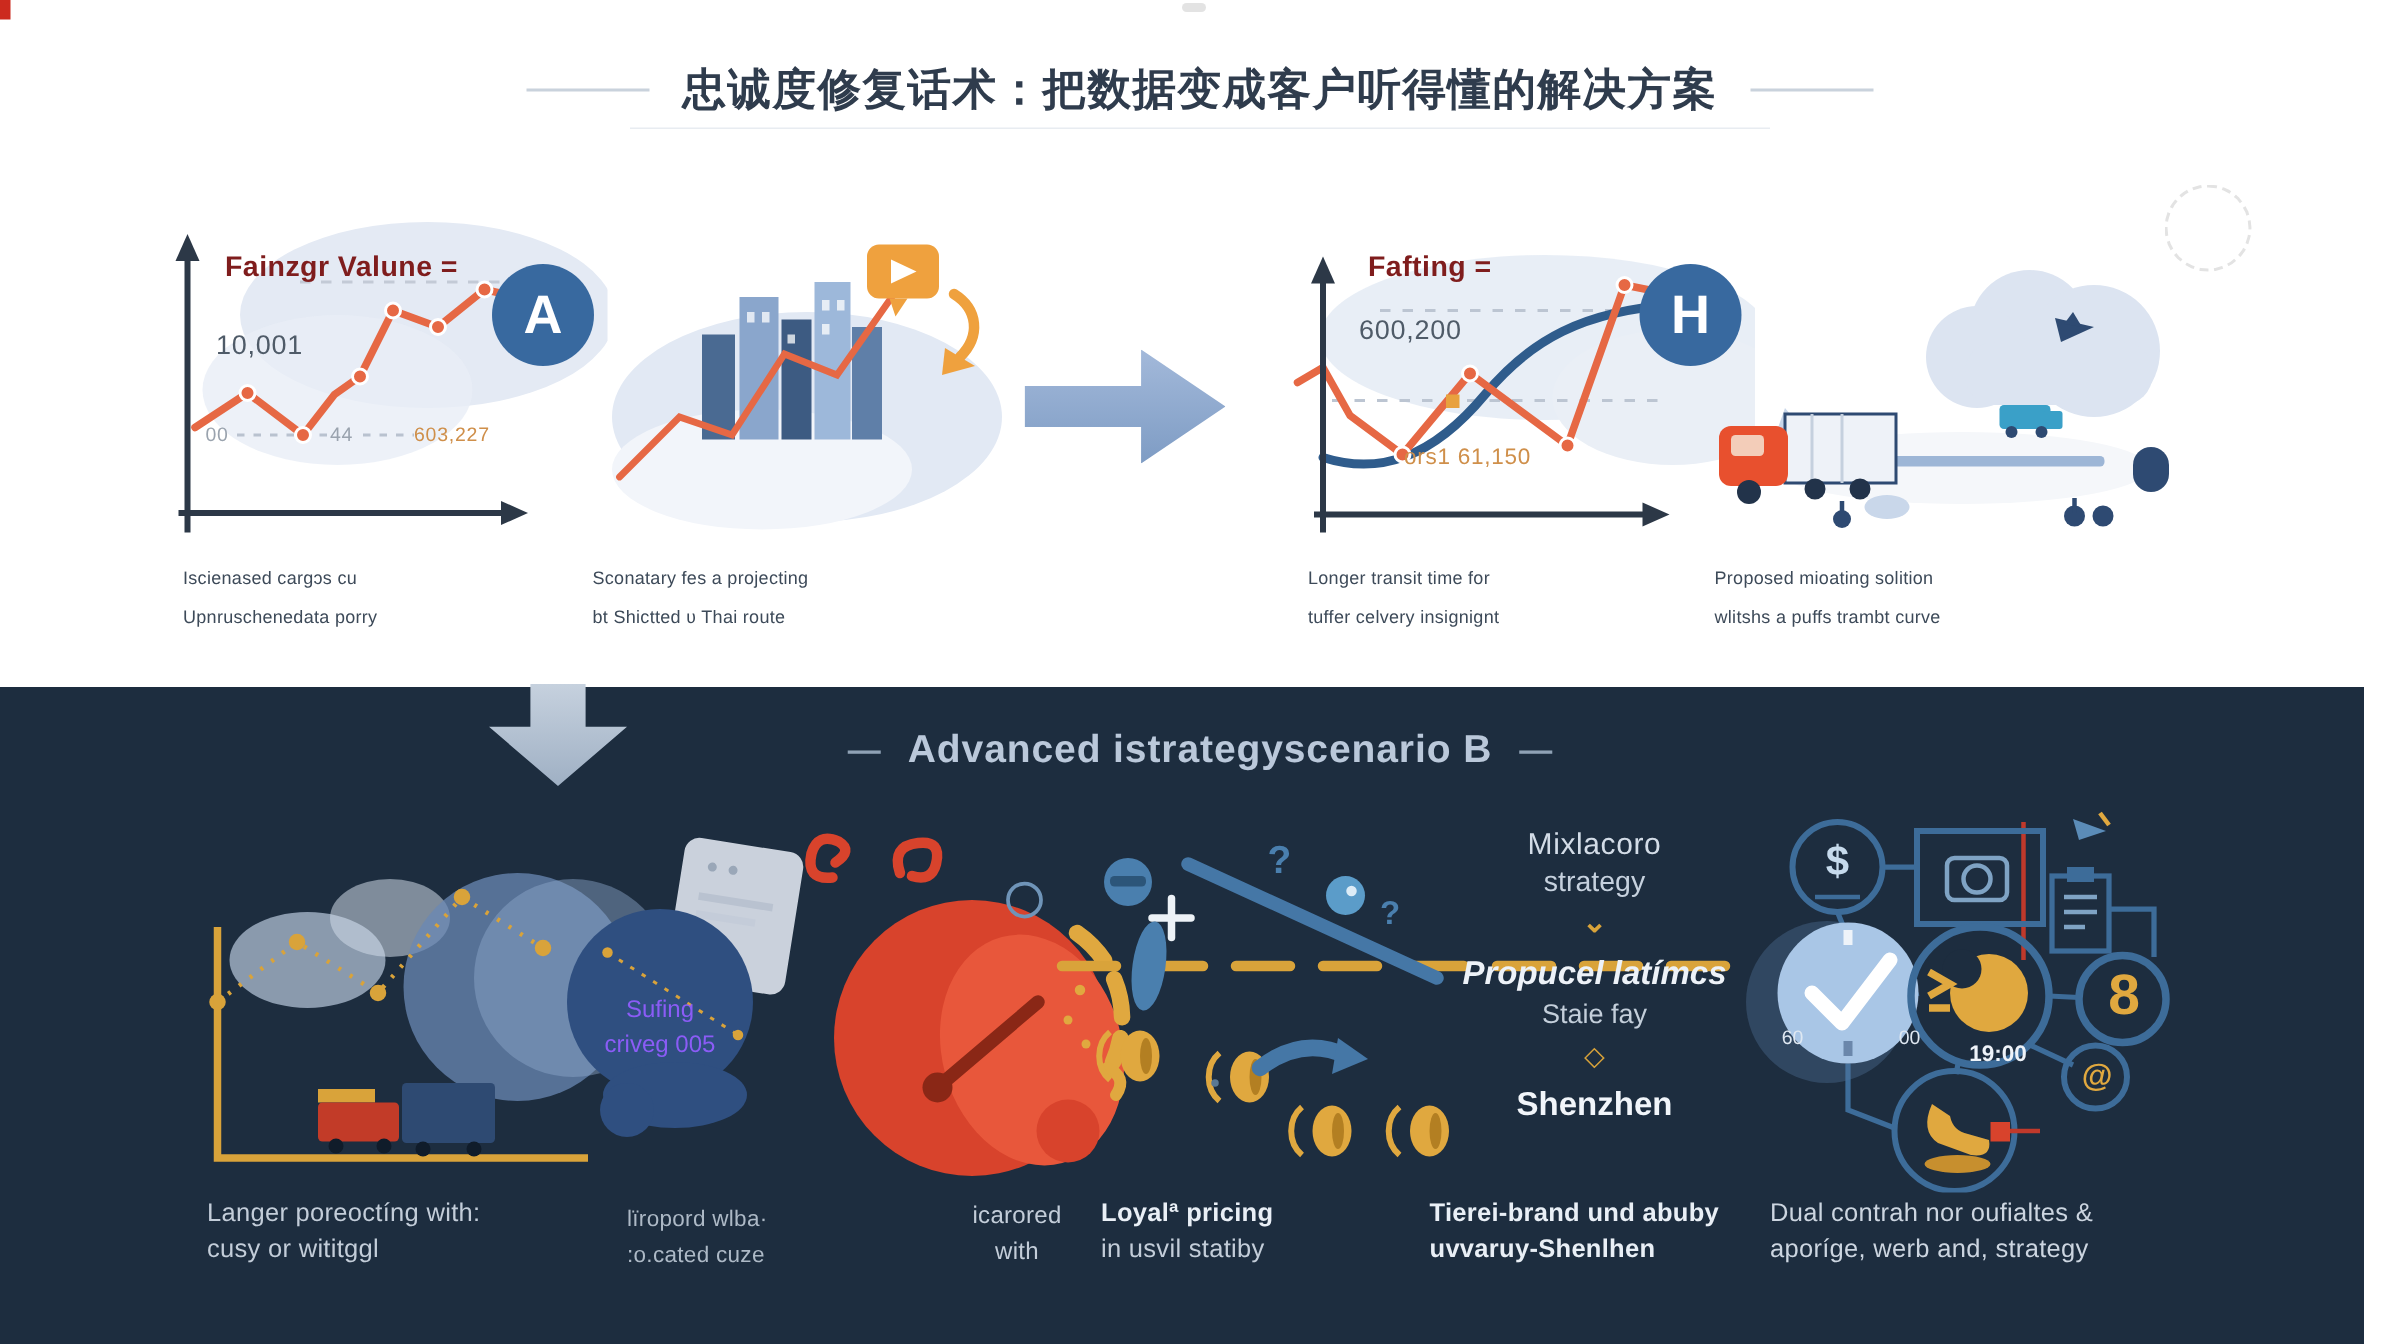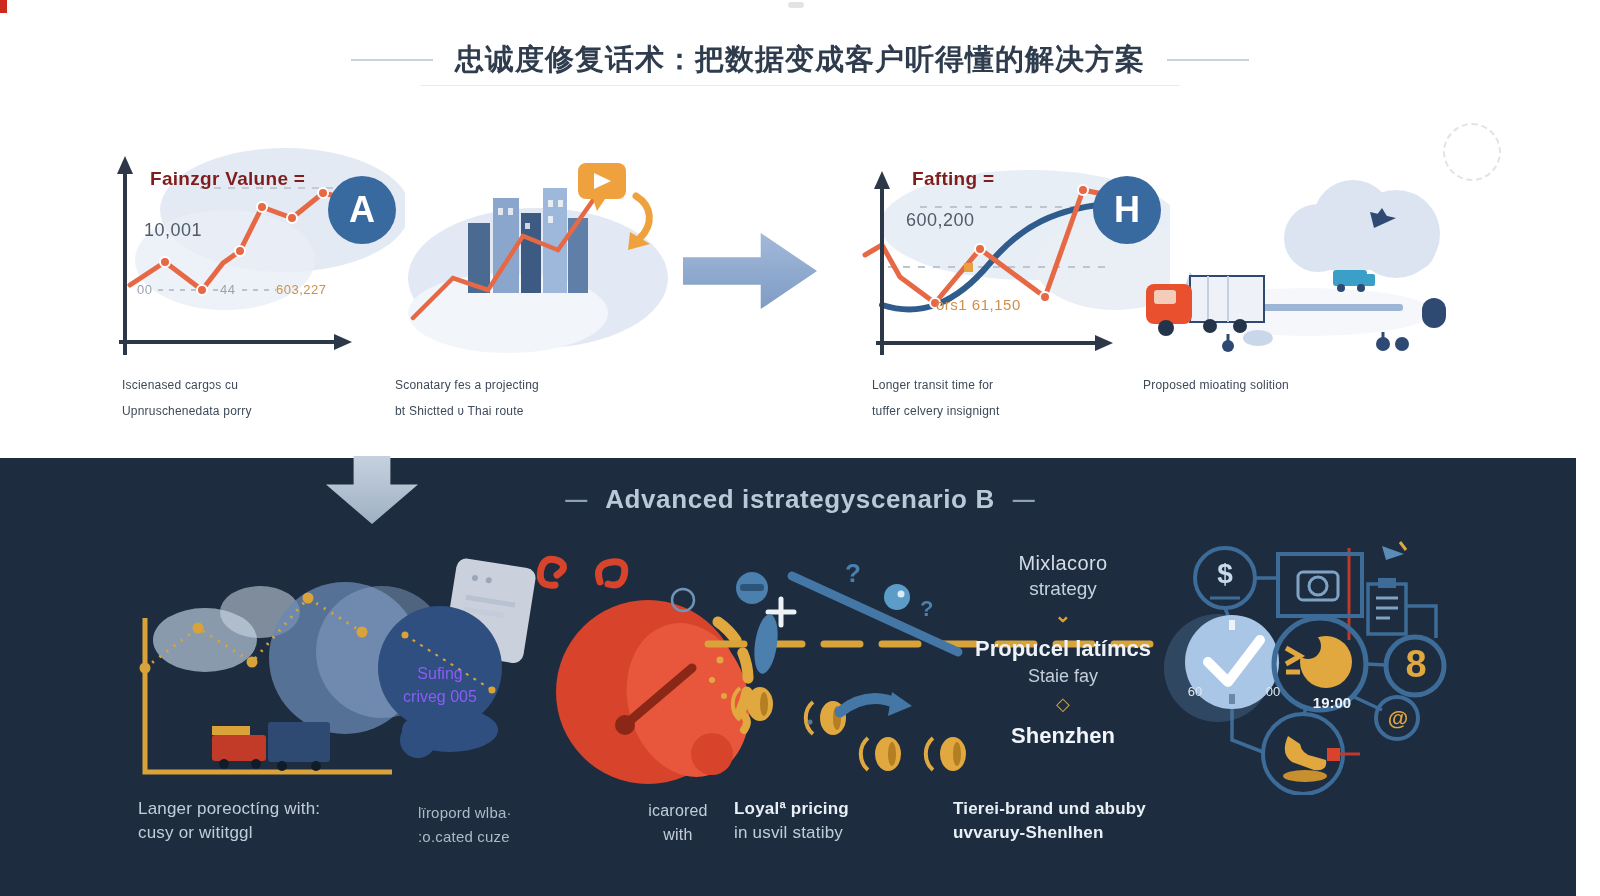--- a/index.html
+++ b/index.html
@@ -31,21 +31,21 @@
       clip-path:polygon(30% 0,70% 0,70% 42%,100% 42%,50% 100%,0 42%,30% 42%);}
   .b-heading-row{position:absolute;left:0;top:484px;width:1600px;display:flex;align-items:center;justify-content:center;gap:18px;}
   .b-dash{color:#8fa1b5;font-size:22px;font-weight:bold;}
   .b-heading{font-size:26px;font-weight:bold;color:#bac8da;letter-spacing:.6px;}
   .blob-label{position:absolute;left:375px;top:662px;width:130px;text-align:center;
       font-size:16px;line-height:23px;color:#8b5cf6;}
   .flow-col{position:absolute;left:958px;top:552px;width:210px;text-align:center;color:#c6d1de;}
   .flow-s1a{font-size:20px;color:#d3dce7;letter-spacing:.4px;}
   .flow-s1b{font-size:19px;color:#c6d1de;margin-top:3px;}
   .flow-chev{color:#d9a33a;font-size:20px;font-weight:bold;margin-top:6px;line-height:18px;}
-  .flow-s2a{font-size:22px;font-weight:bold;color:#edf2f8;margin-top:12px;}
+  .flow-s2a{font-size:22px;font-weight:bold;color:#edf2f8;margin-top:12px;font-style:italic;}
   .flow-s2b{font-size:18px;color:#c3ceda;margin-top:4px;}
   .flow-dia{color:#d9a33a;font-size:18px;margin-top:8px;line-height:18px;}
   .flow-s3{font-size:22px;font-weight:bold;color:#f1f5fa;margin-top:10px;}
   .qmark{position:absolute;font-weight:bold;color:#4a7fae;}
   .diag-text{position:absolute;text-align:center;}
   .b-cap{position:absolute;font-size:17px;line-height:24px;color:#c3cdd9;letter-spacing:.2px;}
   .b-cap .bold{font-weight:bold;color:#e9eff6;}
   .small-cap{font-size:15px;color:#adb9c6;}
 </style>
 </head>
@@ -194,20 +194,21 @@
   <div class="top-cap" style="left:395px;top:372px;">
     <div>Sconatary fes a projecting</div>
     <div>bt Shictted ʋ Thai route</div>
   </div>
   <div class="top-cap" style="left:872px;top:372px;">
     <div>Longer transit time for</div>
     <div>tuffer celvery insignignt</div>
   </div>
   <div class="top-cap" style="left:1143px;top:372px;">
     <div>Proposed mioating solition</div>
+    <div>wlitshs a puffs trambt curve</div>
   </div>
 
   <div class="bottom-bg"></div>
   <div class="down-arrow"></div>
 
   <div class="b-heading-row">
     <span class="b-dash">—</span>
     <span class="b-heading">Advanced istrategyscenario B</span>
     <span class="b-dash">—</span>
   </div>
@@ -393,14 +394,18 @@
     <div>with</div>
   </div>
   <div class="b-cap" style="left:734px;top:797px;">
     <div class="bold">Loyalª pricing</div>
     <div>in usvil statiby</div>
   </div>
   <div class="b-cap" style="left:953px;top:797px;">
     <div class="bold">Tierei-brand und abuby</div>
     <div class="bold">uvvaruy-Shenlhen</div>
   </div>
+  <div class="b-cap" style="left:1180px;top:797px;color:#ccd5e0;">
+    <div>Dual contrah nor oufialtes &amp;</div>
+    <div>aporíge, werb and, strategy</div>
+  </div>
 
 </div>
 
 </body></html>

